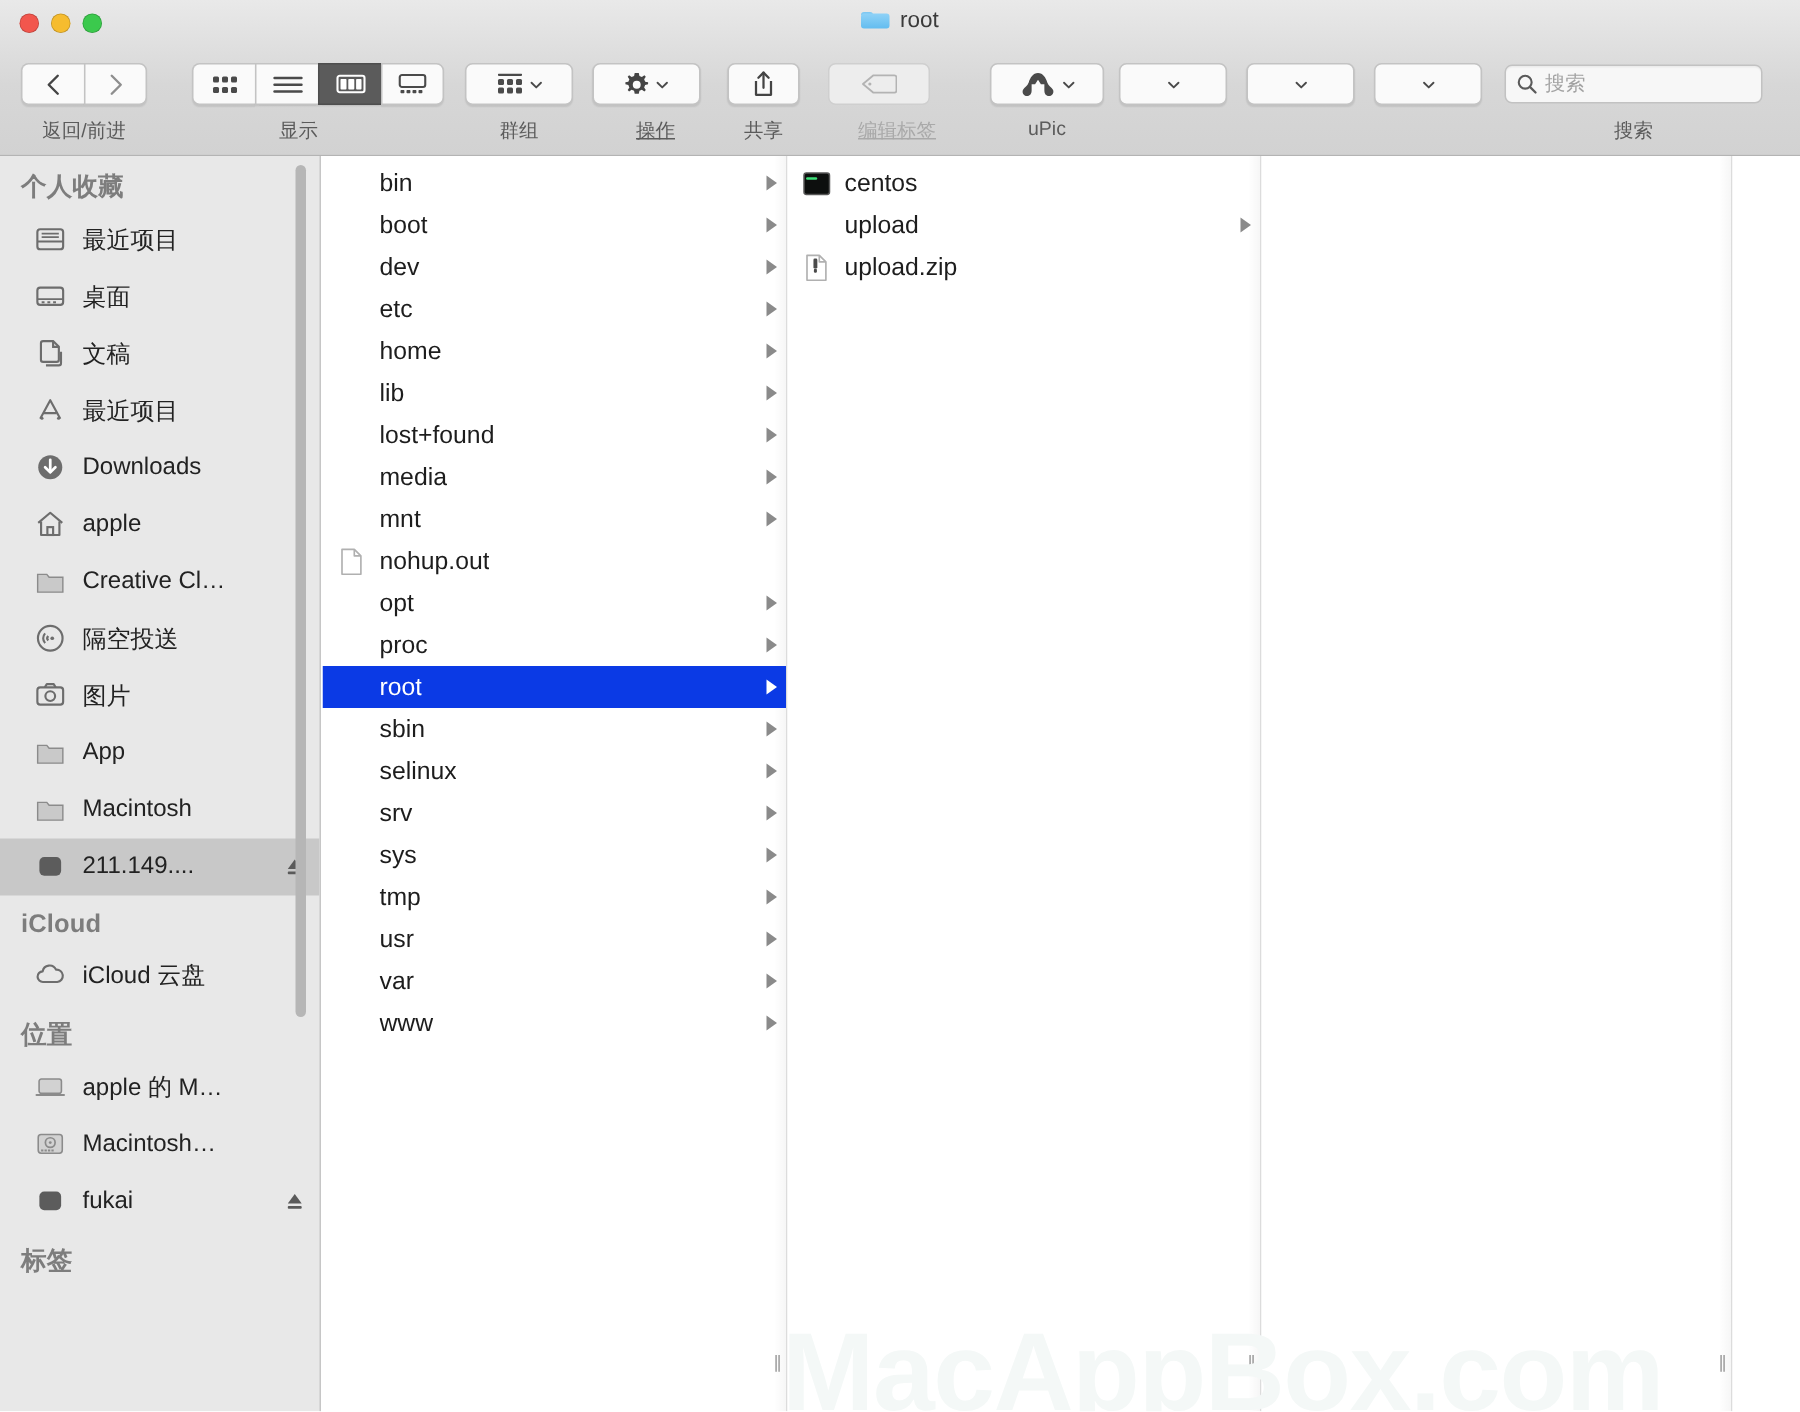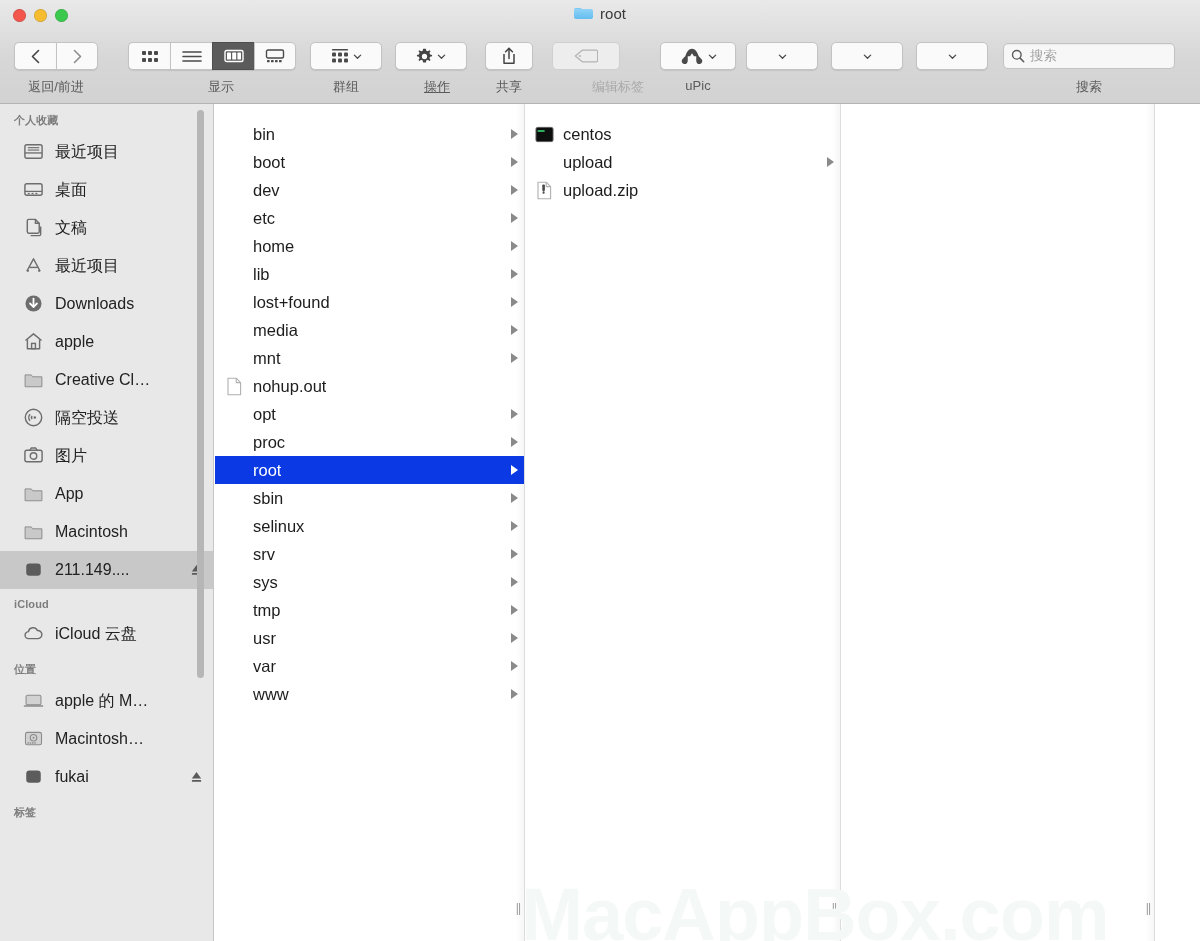--- a/index.html
+++ b/index.html
@@ -60,21 +60,21 @@
     box-shadow:inset 0 1px 1px rgba(0,0,0,.05);
   }
   .search-ph { font-size:13.5px; color:#a3a3a3; }
 
   
   .sidebar {
     position:absolute; left:0; top:104px; width:214px; height:837px;
     background:#e8e8e8; border-right:1px solid #c6c6c6; overflow:hidden;
   }
   .sb-head {
-    font-size:11px; color:#7d7d7d; font-weight:700;
+    font-size:17px; color:#7d7d7d; font-weight:700;
     padding:9px 0 5px 14px; letter-spacing:.1px;
   }
   .sb-item {
     height:38px; display:flex; align-items:center; gap:10px;
     padding:0 10px 0 23px; font-size:16px; color:#222;
   }
   .sb-item.sel { background:#c8c8c8; }
   .sb-ico { width:22px; height:22px; flex:none; position:relative; }
   .sb-label { white-space:nowrap; overflow:hidden; }
   .eject { margin-left:auto; width:13px; height:14px; flex:none; }
@@ -83,21 +83,21 @@
     position:absolute; left:197px; top:6px; width:7px; height:568px;
     background:#b6b6b6; border-radius:4px;
   }
 
   
   .browser { position:absolute; left:215px; top:104px; width:985px; height:837px; background:#fff; }
   .col {
     position:absolute; top:0; height:837px; background:#fff;
     border-right:1px solid #dcdcdc; overflow:hidden;
   }
-  .col-inner { padding-top:16px; position:relative; z-index:2; }
+  .col-inner { padding-top:4px; position:relative; z-index:2; }
   .divider-deco {
     position:absolute; top:0; right:0; width:8px; height:837px;
     background:linear-gradient(to right,rgba(0,0,0,0) 0%,rgba(0,0,0,.035) 100%);
   }
   .grip {
     position:absolute; bottom:27px; right:4px;
     font-size:12px; color:#9b9b9b; letter-spacing:-1px; line-height:1;
     font-family:"Liberation Sans",sans-serif;
   }
 
@@ -203,21 +203,21 @@
           <rect x="1.5" y="1" width="17" height="8" rx="1.5" fill="none" stroke="#4a4a4a" stroke-width="1.4"></rect>
           <g fill="#4a4a4a">
               <rect x="2" y="11" width="2.6" height="2.2" rx=".5"></rect>
               <rect x="6" y="11" width="2.6" height="2.2" rx=".5"></rect>
               <rect x="10" y="11" width="2.6" height="2.2" rx=".5"></rect>
               <rect x="14" y="11" width="2.6" height="2.2" rx=".5"></rect>
             </g>
         </svg>
       </div>
     </div>
-    <div class="tb-cap" style="left:136px; width:170px;">显示</div>
+    <div class="tb-cap" style="left:114px; width:170px;">显示</div>
 
     <div class="tb-group" style="left:310px; top:42px;">
       <div class="btn" style="width:72px;">
         <svg width="18" height="14" viewBox="0 0 18 14">
           <g fill="#4a4a4a">
               <rect x="1" y="0" width="16" height="1.6" rx=".6"></rect>
             <rect x="1" y="3.6" width="4" height="4" rx="1"></rect>
               <rect x="7" y="3.6" width="4" height="4" rx="1"></rect>
               <rect x="13" y="3.6" width="4" height="4" rx="1"></rect>
             <rect x="1" y="9.4" width="4" height="4" rx="1"></rect>
@@ -257,21 +257,21 @@
     <div class="tb-cap" style="left:485px; width:48px;">共享</div>
 
     <div class="tb-group" style="left:552px; top:42px;">
       <div class="btn dis" style="width:68px;">
         <svg width="24" height="14" viewBox="0 0 26 15">
           <path d="M9 1.2 L24 1.2 a1.6 1.6 0 0 1 1.6 1.6 L25.6 12.2 a1.6 1.6 0 0 1 -1.6 1.6 L9 13.8 L1.4 7.5 Z" fill="none" stroke="#b3b3b3" stroke-width="1.3" stroke-linejoin="round"></path>
           <circle cx="6.4" cy="7.5" r="1.15" fill="#b3b3b3"></circle>
         </svg>
       </div>
     </div>
-    <div class="tb-cap dim" style="left:576px; width:84px;">编辑标签</div>
+    <div class="tb-cap dim" style="left:556px; width:84px;text-decoration:underline;">编辑标签</div>
 
     <div class="tb-group" style="left:660px; top:42px;">
       <div class="btn" style="width:76px;">
         <svg width="24" height="19" viewBox="0 0 26 20">
           <path d="M13 1.6 C9.4 1.6 7.4 5 6.3 8.3 C5.5 10.8 3.2 11.6 2.2 13.6 C1.2 15.7 2.6 18.2 5.1 18.2 C7.3 18.2 8.4 16.4 8.4 14.2 L8.4 9.6 L10.9 9.6 L13 6.4 L15.1 9.6 L17.6 9.6 L17.6 14.2 C17.6 16.4 18.7 18.2 20.9 18.2 C23.4 18.2 24.8 15.7 23.8 13.6 C22.8 11.6 20.5 10.8 19.7 8.3 C18.6 5 16.6 1.6 13 1.6 Z" fill="#4a4a4a"></path>
         </svg>
         <svg class="chev" viewBox="0 0 10 10">
           <path d="M1.5 3.5 L5 7 L8.5 3.5" fill="none" stroke="#4a4a4a" stroke-width="1.4" stroke-linecap="round" stroke-linejoin="round"></path>
         </svg>
       </div>

